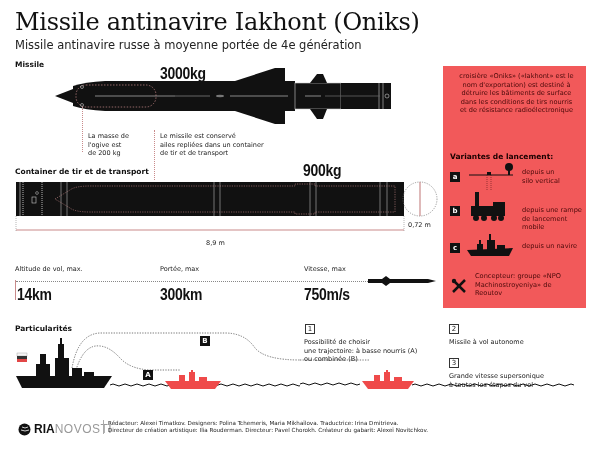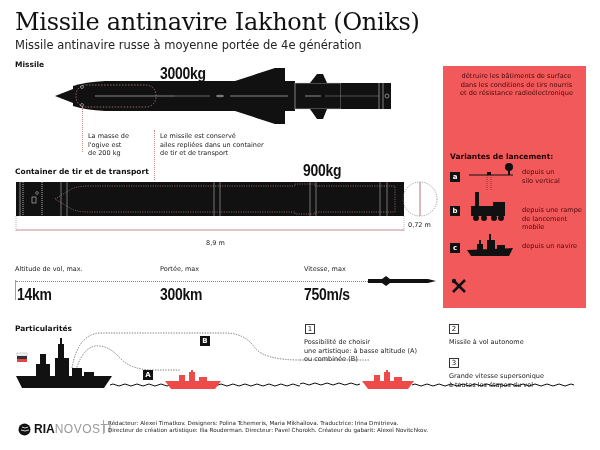--- a/index.html
+++ b/index.html
@@ -111,20 +111,22 @@
 <div class="abs" style="left:15px; top:280px; width:1px; height:20px; background:#c98a8a;"></div>
 <svg class="abs" style="left:368px; top:274px;" width="68" height="14">
   <polygon points="0,5 14,5 18,2 22,5 60,5 68,7 60,9 22,9 18,12 14,9 0,9" fill="#111"></polygon>
 </svg>
 <div class="abs bignum" style="left:17px; top:285px;">14km</div>
 <div class="abs bignum" style="left:160px; top:285px;">300km</div>
 <div class="abs bignum" style="left:304px; top:285px;">750m/s</div>
 
 <div class="abs redbox">
   <div class="abs txt" style="left:6px; top:6px; width:135px; text-align:center;">
+    <div>croisière «Oniks» («Iakhont» est le</div>
+    <div>nom d'exportation) est destiné à</div>
     <div>détruire les bâtiments de surface</div>
     <div>dans les conditions de tirs nourris</div>
     <div>et de résistance radioélectronique</div>
   </div>
   <div class="abs" style="left:7px; top:86px; font-size:7.5px; font-weight:bold; color:#1a0000;">Variantes de lancement:</div>
 
   <span class="abs badge" style="left:7px; top:106px;">a</span>
   <svg class="abs" style="left:26px; top:96px;" width="46" height="30">
     <line x1="0" y1="13" x2="44" y2="13" stroke="#111" stroke-width="1.2"></line>
     <rect x="18" y="10" width="4" height="3" fill="#111"></rect>
@@ -165,20 +167,25 @@
   </svg>
   <div class="abs txt" style="left:79px; top:176px; color:#4a0a0a;">
     <div>depuis un navire</div>
   </div>
 
   <svg class="abs" style="left:8px; top:212px;" width="16" height="16">
     <line x1="2" y1="2" x2="14" y2="14" stroke="#111" stroke-width="2.5"></line>
     <line x1="14" y1="2" x2="2" y2="14" stroke="#111" stroke-width="2.5"></line>
     <circle cx="3" cy="3" r="2.2" fill="#111"></circle>
   </svg>
+  <div class="abs txt" style="left:32px; top:206px;">
+    <div>Concepteur: groupe «NPO</div>
+    <div>Machinostroyeniya» de</div>
+    <div>Reoutov</div>
+  </div>
 </div>
 
 <div class="abs section-label" style="left:15px; top:324px;">Particularités</div>
 
 <svg class="abs" style="left:0px; top:330px;" width="300" height="70">
 
   <path d="M72,38 Q78,4 100,3 L225,3 Q245,3 255,18 Q265,30 300,30" fill="none" stroke="#555" stroke-width="0.8" stroke-dasharray="1.3,1.3"></path>
 
   <path d="M76,40 Q84,14 100,16 Q110,17 120,28 Q130,39 150,40 L180,40" fill="none" stroke="#555" stroke-width="0.8" stroke-dasharray="1.3,1.3"></path>
 
@@ -218,21 +225,21 @@
 <svg class="abs" style="left:412px; top:380px;" width="175" height="10">
   <path d="M0,5 q3,-2 6,0 t6,0 t6,0 t6,0 t6,0 t6,0 t6,0 t6,0 t6,0 t6,0 t6,0 t6,0 t6,0 t6,0 t6,0 t6,0 t6,0 t6,0 t6,0 t6,0 t6,0 t6,0 t6,0 t6,0 t6,0 t6,0 t6,0" fill="none" stroke="#111" stroke-width="1"></path>
 </svg>
 
 <span class="abs badge" style="left:200px; top:336px;">B</span>
 <span class="abs badge" style="left:143px; top:370px;">A</span>
 
 <span class="abs numbox" style="left:305px; top:324px;">1</span>
 <div class="abs small" style="left:304px; top:338px;">
   <div>Possibilité de choisir</div>
-  <div>une artistique: à basse altitude (A)</div>
+  <div>une trajectoire: à basse nourris (A)</div>
   <div>ou combinée (B)</div>
 </div>
 <span class="abs numbox" style="left:449px; top:324px;">2</span>
 <div class="abs small" style="left:449px; top:338px;">
   <div>Missile à vol autonome</div>
 </div>
 <span class="abs numbox" style="left:449px; top:358px;">3</span>
 <div class="abs small" style="left:449px; top:372px;">
   <div>Grande vitesse supersonique</div>
   <div>à toutes les étapes du vol</div>

